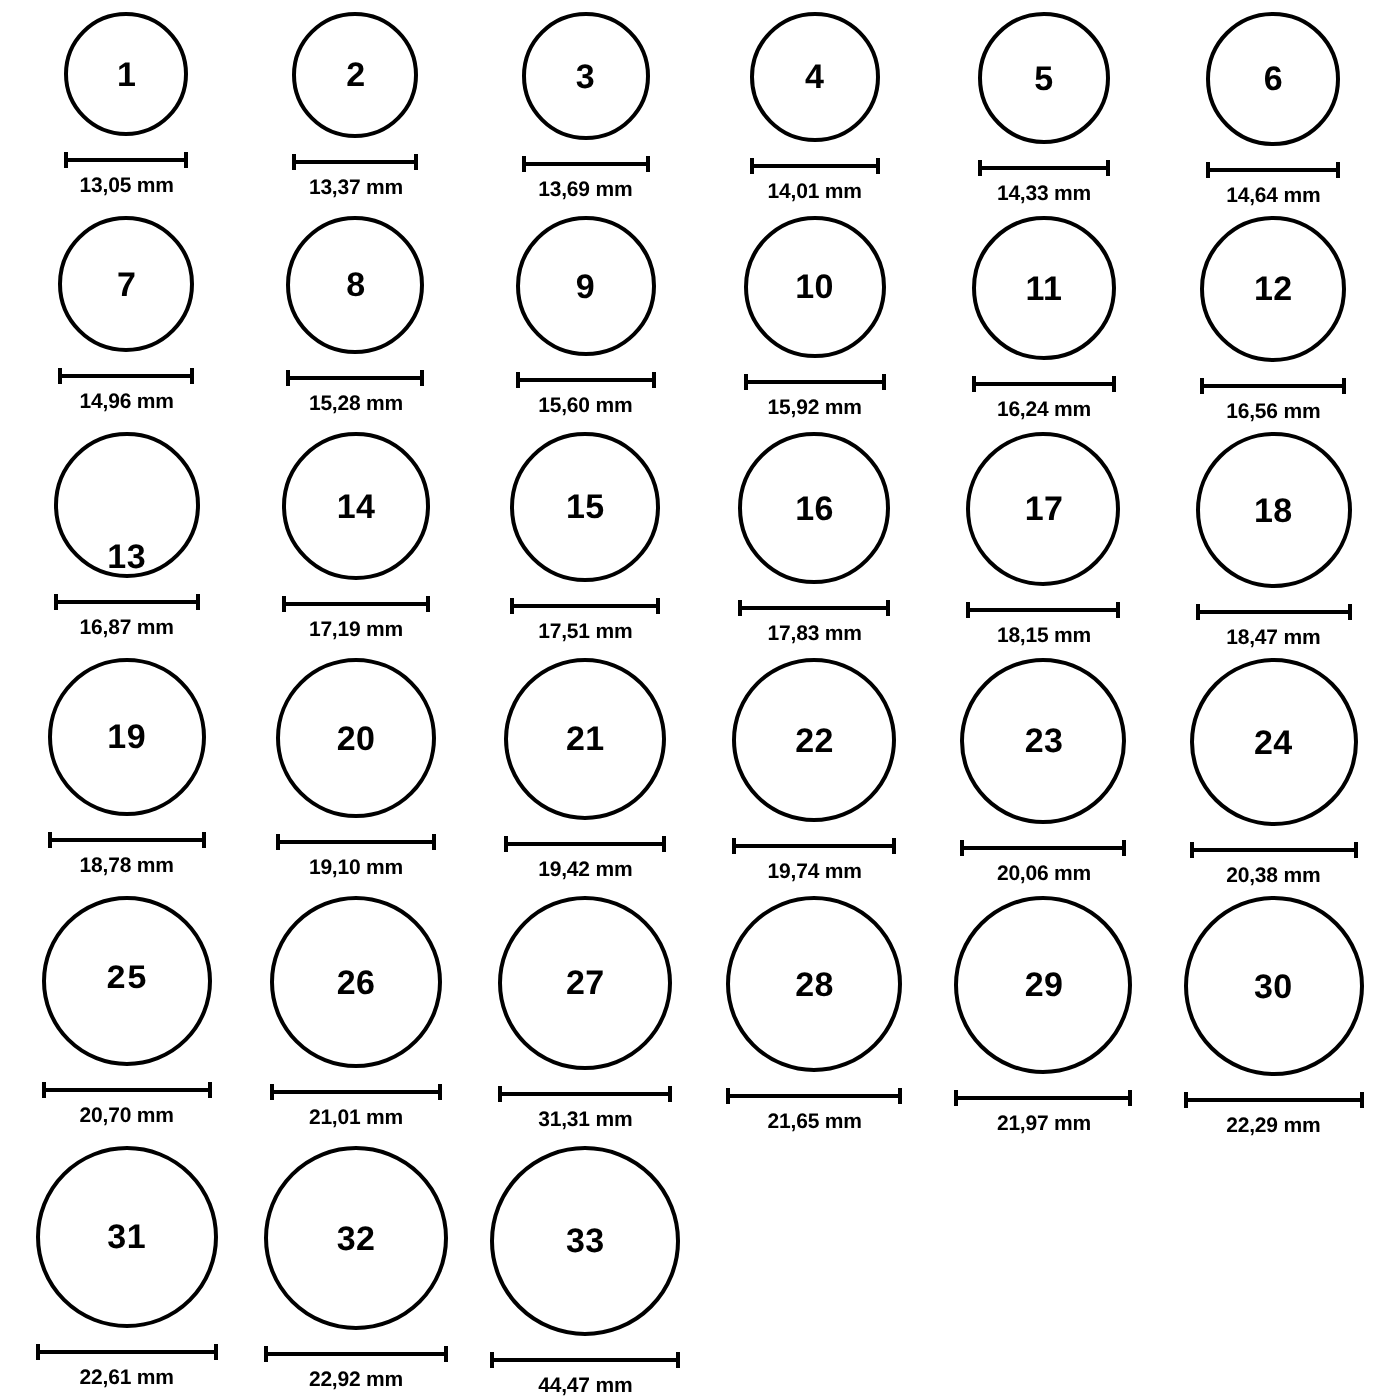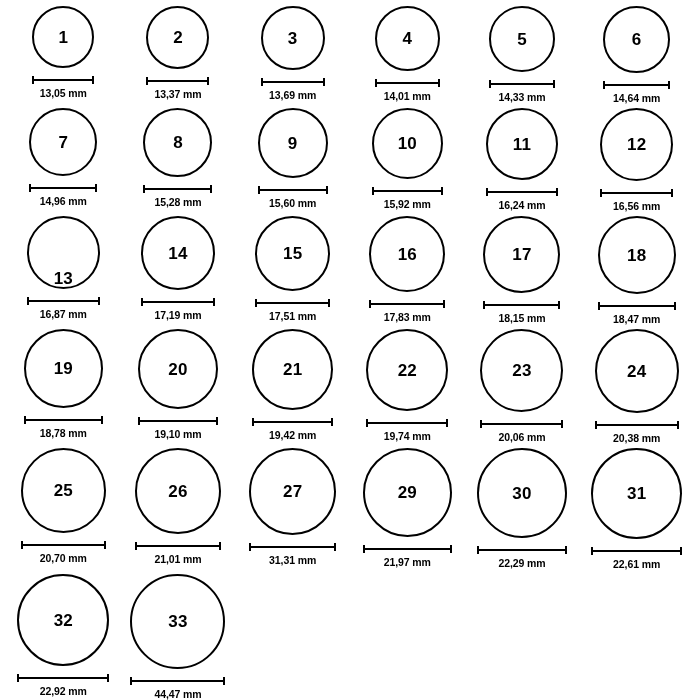--- a/index.html
+++ b/index.html
@@ -369,21 +369,21 @@
         </div>
         <div class="caliper">
           <div class="bar" style="width: 84px;">
             <span class="tick left"></span>
             <span class="tick right"></span>
           </div>
         </div>
         <div class="measure">20,38 mm</div>
       </div>
       <div class="cell">
-        <div class="ring" style="width: 85px; height: 85px;">
+        <div class="ring" style="width: 85px; height: 85px; font-family: Liberation Mono, monospace;">
           <span class="ring-label">25</span>
         </div>
         <div class="caliper">
           <div class="bar" style="width: 85px;">
             <span class="tick left"></span>
             <span class="tick right"></span>
           </div>
         </div>
         <div class="measure">20,70 mm</div>
       </div>
@@ -403,20 +403,32 @@
         <div class="ring" style="width: 87px; height: 87px;">
           <span class="ring-label">27</span>
         </div>
         <div class="caliper">
           <div class="bar" style="width: 87px;">
             <span class="tick left"></span>
             <span class="tick right"></span>
           </div>
         </div>
         <div class="measure">31,31 mm</div>
+      </div>
+      <div class="cell">
+        <div class="ring" style="width: 88px; height: 88px;">
+          <span class="ring-label">28</span>
+        </div>
+        <div class="caliper">
+          <div class="bar" style="width: 88px;">
+            <span class="tick left"></span>
+            <span class="tick right"></span>
+          </div>
+        </div>
+        <div class="measure">21,65 mm</div>
       </div>
       <div class="cell">
         <div class="ring" style="width: 89px; height: 89px;">
           <span class="ring-label">29</span>
         </div>
         <div class="caliper">
           <div class="bar" style="width: 89px;">
             <span class="tick left"></span>
             <span class="tick right"></span>
           </div>

